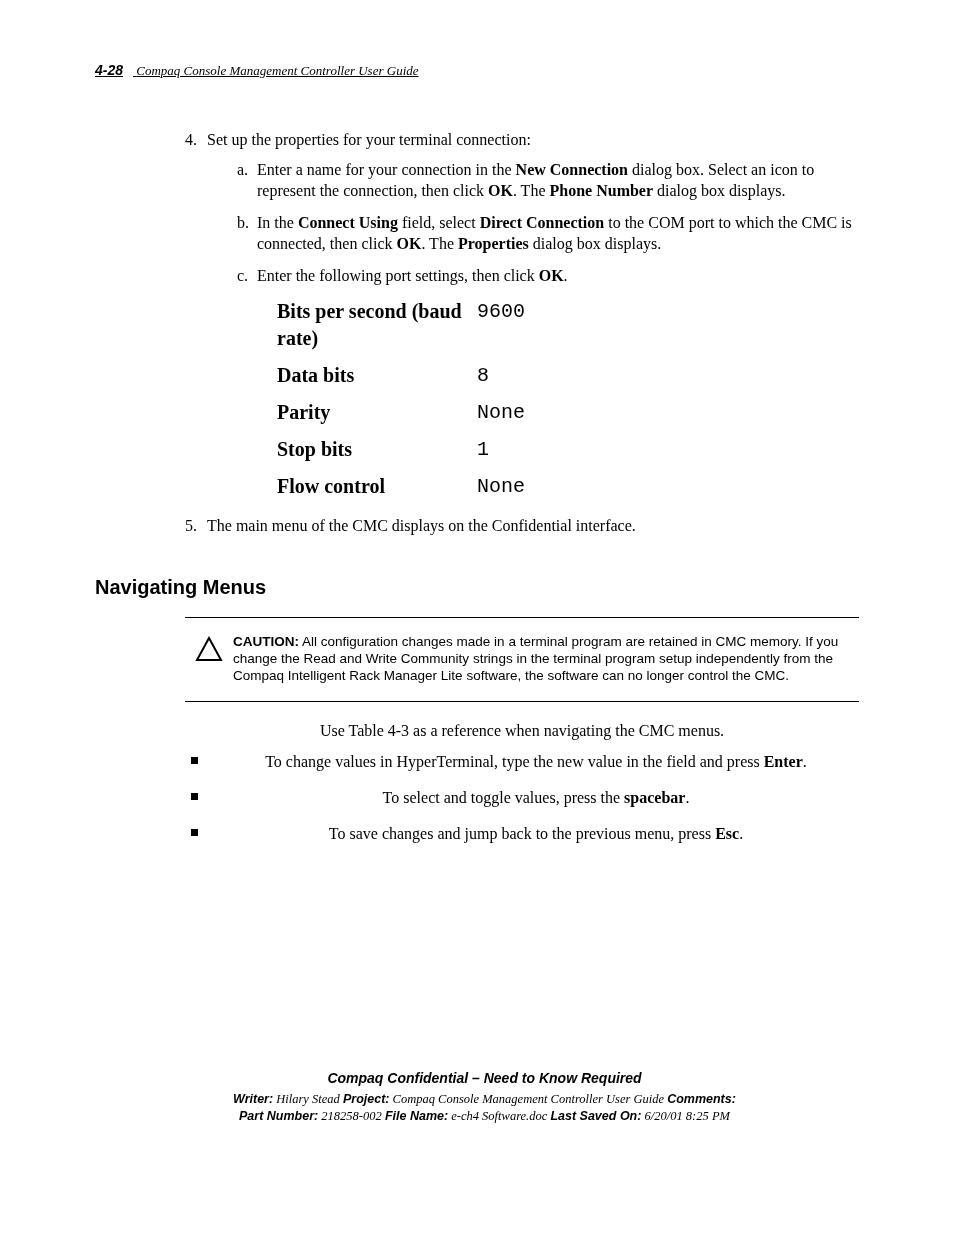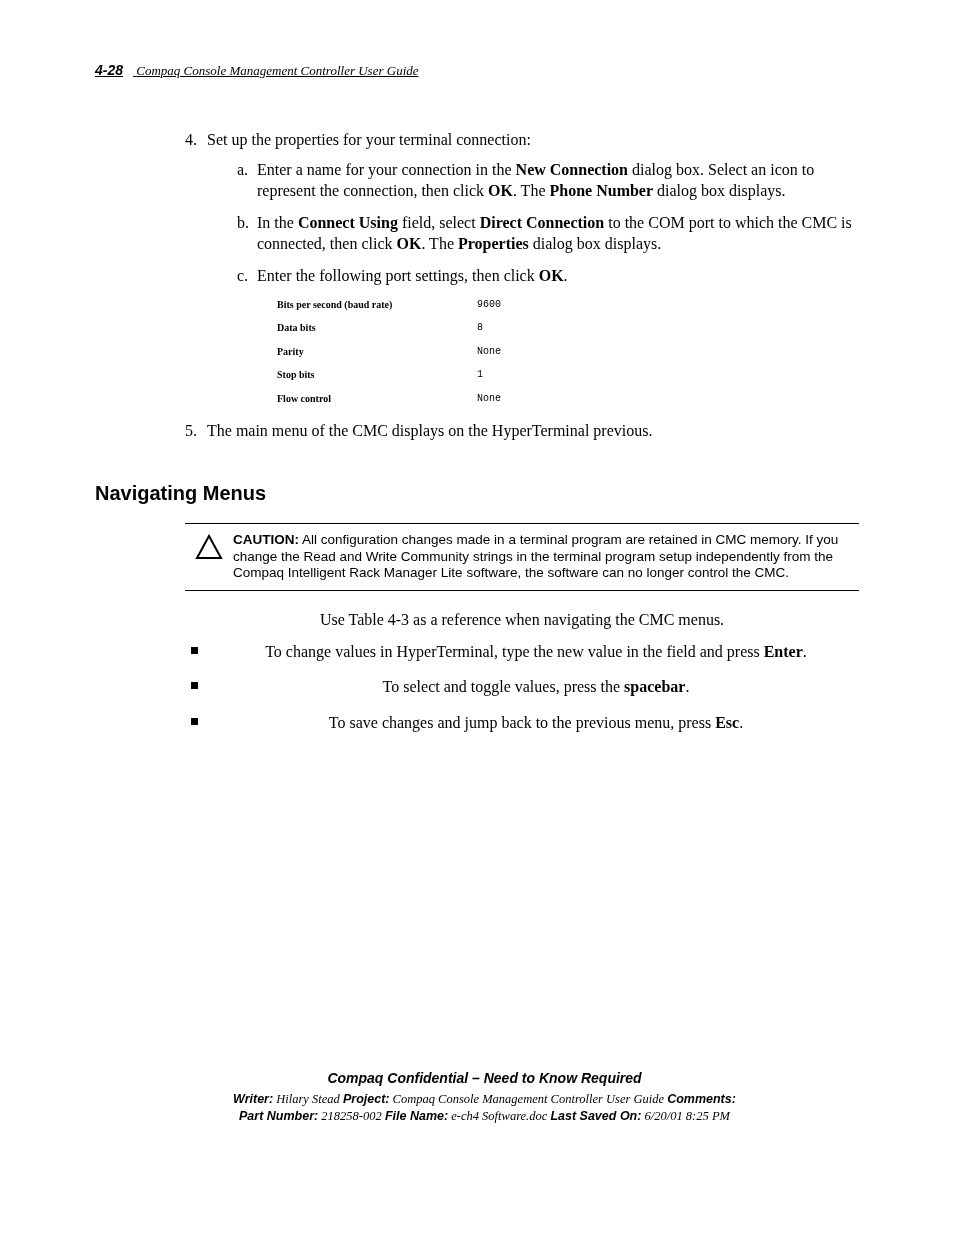--- a/index.html
+++ b/index.html
@@ -66,21 +66,21 @@
   ol.sub > li > .lbl {
     position: absolute;
     left: 0;
     top: 0;
   }
   table.settings {
     border-collapse: collapse;
     margin-left: 20px;
     margin-top: 6px;
     margin-bottom: 8px;
-    font-size: 10px;
+    font-size: 20px;
   }
   table.settings td {
     padding: 5px 0;
     vertical-align: top;
   }
   table.settings td.k {
     font-weight: bold;
     width: 200px;
   }
   table.settings td.v {
@@ -90,21 +90,21 @@
     font-family: Arial, Helvetica, sans-serif;
     font-size: 20px;
     font-weight: bold;
     margin: 40px 0 18px 0;
   }
   .caution-box {
     border-top: 1px solid #000;
     border-bottom: 1px solid #000;
     margin-left: 90px;
     margin-bottom: 18px;
-    padding: 8px 0;
+    padding: 16px 0;
     display: flex;
     font-family: Arial, Helvetica, sans-serif;
     font-size: 13.5px;
     line-height: 1.25;
   }
   .caution-icon {
     flex: 0 0 48px;
     display: flex;
     align-items: flex-start;
     justify-content: center;
@@ -217,21 +217,21 @@
                     <td class="k">Flow control</td>
                     <td class="v">None</td>
                   </tr>
             </tbody>
               </table>
           </li>
         </ol>
       </li>
       <li>
         <span class="num">5.</span>
-        <span>The main menu of the CMC displays on the HyperTerminal previous.</span>
+        <span>The main menu of the CMC displays on the Confidential interface.</span>
       </li>
     </ol>
   </div>
 
   <h2 class="section">Navigating Menus</h2>
 
   <div class="caution-box">
     <div class="caution-icon">
       <svg width="28" height="26" viewBox="0 0 28 26">
         <polygon points="14,2 26,24 2,24" fill="none" stroke="#000" stroke-width="2"></polygon>

